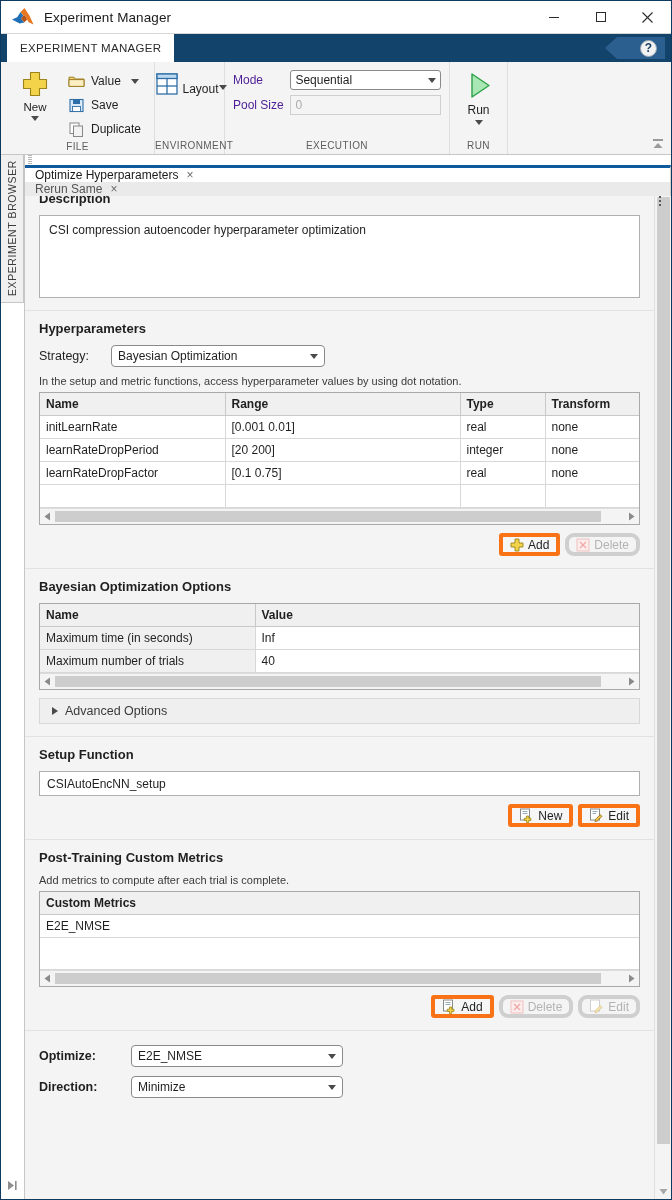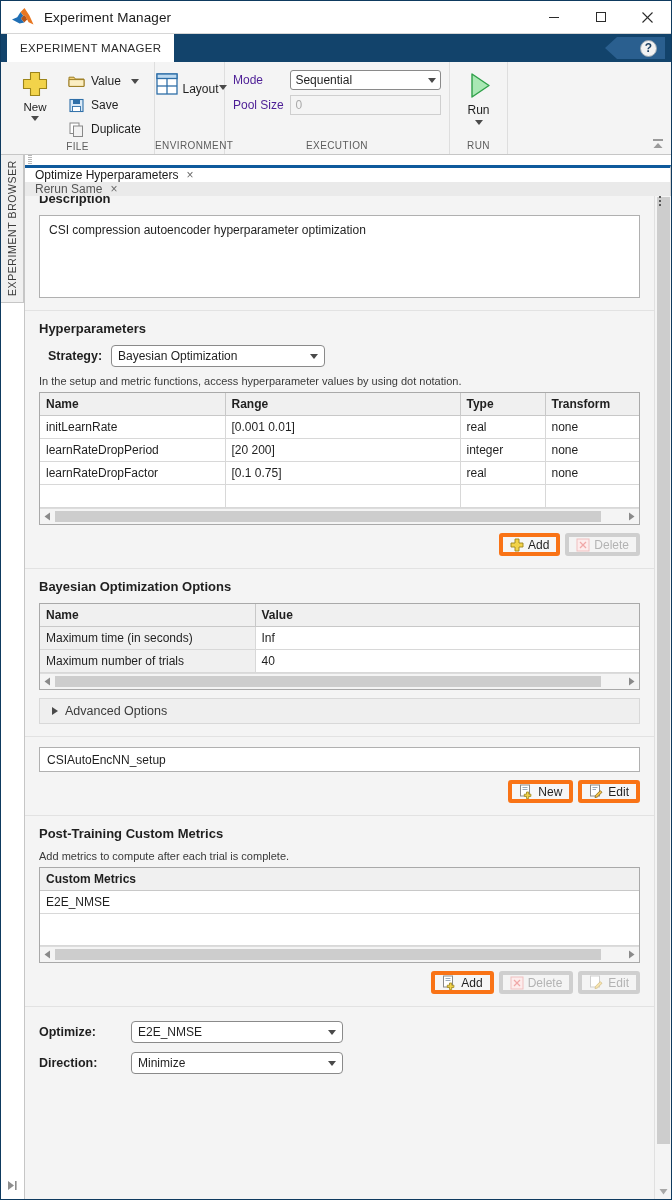--- a/index.html
+++ b/index.html
@@ -242,21 +242,21 @@
   .sec-title { font-size: 13px; font-weight: bold; color: #1f1f1f; margin-bottom: 9px; }
   .sec-sub { font-size: 11px; color: #3a3a3a; margin: 2px 0 5px 0; }
 
   .desc-box {
     height: 83px; background: #ffffff;
     border: 1px solid #b0b0b0;
     padding: 7px 9px; font-size: 12px; color: #1f1f1f;
   }
 
   .strategy-row { display: flex; align-items: center; margin-bottom: 8px; }
-  .strategy-lbl { font-size: 12.5px; font-weight: bold; color: #1f1f1f; width: 72px; text-align: center; }
+  .strategy-lbl { font-size: 12.5px; font-weight: normal; color: #1f1f1f; width: 72px; }
   .combo {
     border: 1px solid #8a8a8a; border-radius: 4px; background: #ffffff;
     height: 22px; display: flex; align-items: center;
     padding: 0 6px; font-size: 12px; color: #1f1f1f;
   }
   .combo .dd-caret { margin-left: auto; }
 
   
   .tbl-wrap { border: 1px solid #a9a9a9; background: #ffffff; }
   table.grid { width: 100%; border-collapse: collapse; table-layout: fixed; }
@@ -285,21 +285,21 @@
   .hs-track { flex: 1; height: 11px; padding: 0 0; }
   .hs-thumb { background: #cdcdcd; height: 11px; width: 96%; }
 
   .btn-row { display: flex; justify-content: flex-end; gap: 5px; margin-top: 8px; }
   .btn {
     border: 4px solid #f97316; border-radius: 3px; background: #f6f6f6;
     height: 23px; min-width: 52px; padding: 0 7px;
     display: flex; align-items: center; gap: 4px;
     font-size: 12px; color: #1f1f1f;
   }
-  .btn.dis { color: #b3b3b3; border-color: #cfcfcf; background: #f4f4f4; }
+  .btn.dis { color: #b3b3b3; border-color: #cfcfcf; background: #f4f4f4; border-radius: 9px; }
 
   .adv-bar {
     background: #efefef; border: 1px solid #d8d8d8;
     height: 26px; display: flex; align-items: center;
     padding: 0 12px; margin-top: 8px;
     font-size: 12.5px; color: #3a3a3a;
   }
   .tri-right {
     width: 0; height: 0; border-top: 4px solid transparent;
     border-bottom: 4px solid transparent; border-left: 6px solid #4a4a4a;
@@ -637,20 +637,21 @@
                 </div>
               </div>
             </div>
             <div class="adv-bar">
               <span class="tri-right"></span>
               <span>Advanced Options</span>
             </div>
           </div>
 
           <div class="section">
+            <div class="sec-title">Setup Function</div>
             <div class="text-field">CSIAutoEncNN_setup</div>
             <div class="btn-row">
               <div class="btn">
                 <svg width="15" height="15" viewBox="0 0 15 15">
                   <rect x="1.5" y="1" width="9" height="11" fill="#ffffff" stroke="#8a8a8a" stroke-width="1"></rect>
                   <line x1="3.5" y1="3.5" x2="8.5" y2="3.5" stroke="#9ab" stroke-width="1"></line>
                   <line x1="3.5" y1="5.5" x2="8.5" y2="5.5" stroke="#9ab" stroke-width="1"></line>
                   <path d="M7.5 8h2.2v2.2h2.2v2.2H9.7v2.2H7.5v-2.2H5.3v-2.2h2.2z" fill="#f2d34a" stroke="#9c8419" stroke-width="0.8" stroke-linejoin="round"></path>
                 </svg>
                 <span>New</span>

